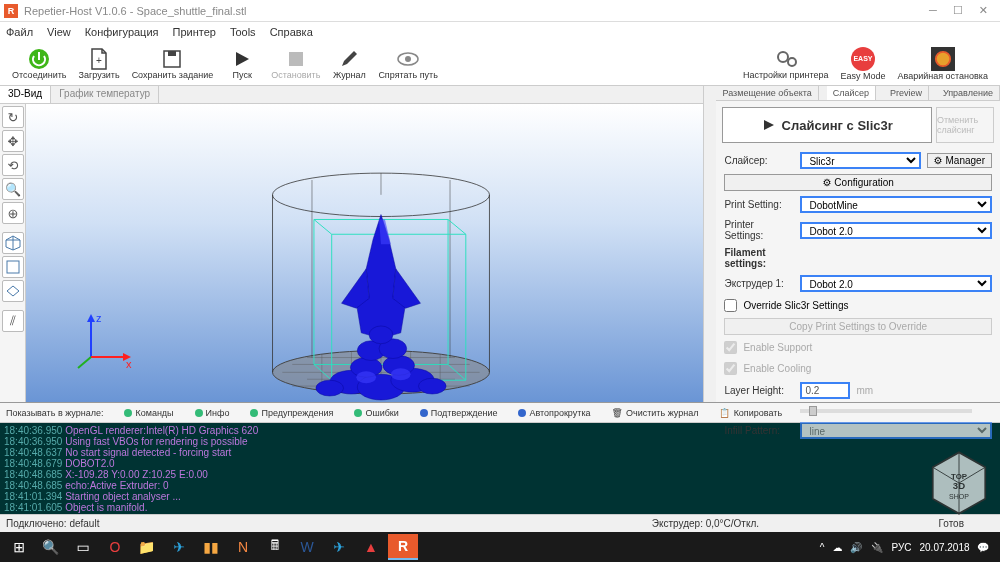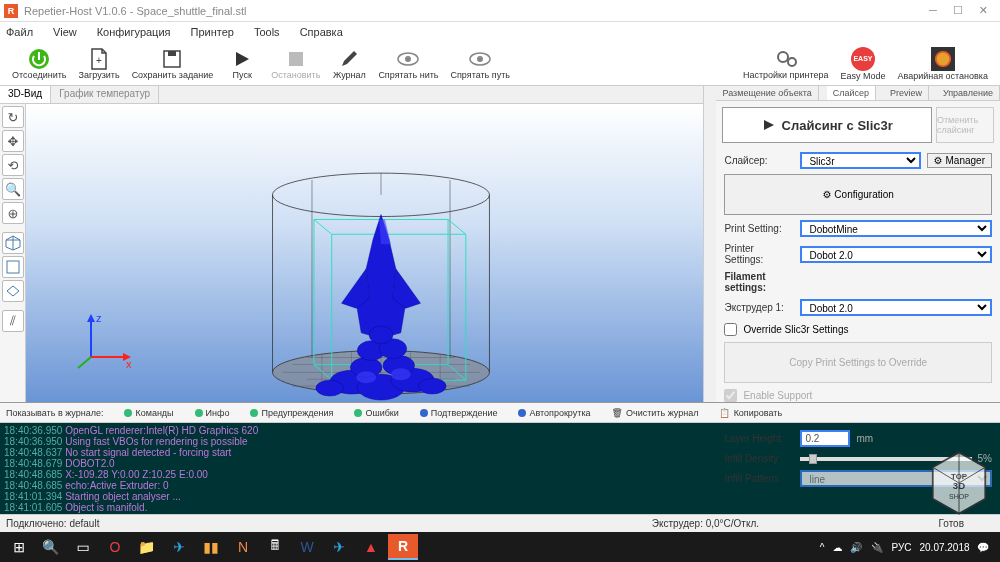--- a/index.html
+++ b/index.html
@@ -4,21 +4,21 @@
 <style>
 * { margin: 0; padding: 0; box-sizing: border-box; font-family: "Segoe UI", Tahoma, sans-serif; }
 body { width: 1000px; height: 562px; background: #f0f0f0; font-size: 11px; overflow: hidden; position: relative; }
 
 .titlebar { height: 22px; background: #fff; display: flex; align-items: center; padding: 0 4px; border-bottom: 1px solid #ddd; }
 .titlebar .app-icon { width: 14px; height: 14px; background: #e85a2c; margin-right: 6px; display: flex; align-items: center; justify-content: center; color: #fff; font-size: 9px; font-weight: bold; }
 .titlebar .title { flex: 1; color: #888; font-size: 11px; }
 .titlebar .win-btns { display: flex; gap: 16px; color: #888; padding-right: 8px; }
 .titlebar .win-btns span { cursor: pointer; }
 
-.menubar { height: 20px; background: #fff; display: flex; align-items: center; padding: 0 6px; gap: 20px; font-size: 11px; color: #333; }
+.menubar { height: 20px; background: #fff; display: flex; align-items: center; padding: 0 6px; gap: 14px; font-size: 11px; color: #333; }
 .menubar span { cursor: pointer; }
 
 .toolbar { height: 44px; background: #fff; display: flex; align-items: center; padding: 2px 6px; border-bottom: 1px solid #ccc; }
 .tool-btn { display: flex; flex-direction: column; align-items: center; padding: 2px 6px; cursor: pointer; font-size: 9px; color: #333; min-width: 46px; }
 .tool-btn .icon { width: 22px; height: 22px; display: flex; align-items: center; justify-content: center; font-size: 16px; }
 .tool-spacer { flex: 1; }
 .icon-green { color: #3fb618; }
 .icon-gray { color: #888; }
 .icon-dark { color: #333; }
 .easy-badge { width: 24px; height: 24px; border-radius: 50%; background: #e83e3e; color: #fff; font-size: 7px; display: flex; align-items: center; justify-content: center; font-weight: bold; }
@@ -45,21 +45,21 @@
 
 .slicer-btn-row { display: flex; gap: 4px; padding: 6px; }
 .slice-btn { flex: 1; height: 36px; background: #fff; border: 1px solid #999; display: flex; align-items: center; justify-content: center; font-size: 13px; font-weight: bold; color: #333; cursor: pointer; gap: 6px; }
 .cancel-btn { width: 58px; height: 36px; background: #f5f5f5; border: 1px solid #ccc; color: #bbb; font-size: 9px; display: flex; flex-direction: column; align-items: center; justify-content: center; }
 
 .form-row { display: flex; align-items: center; padding: 3px 8px; font-size: 10px; gap: 6px; }
 .form-row label { width: 70px; color: #333; }
 .form-row label.bold { font-weight: bold; }
 .form-row select, .form-row input[type=text] { flex: 1; border: 2px solid #3b82f6; background: #fff; font-size: 10px; padding: 1px 3px; height: 17px; }
 .form-row .mgr-btn { padding: 1px 6px; border: 1px solid #999; background: #f0f0f0; font-size: 10px; cursor: pointer; display: flex; align-items: center; gap: 3px; }
-.full-btn { margin: 2px 8px; padding: 14px; border: 1px solid #999; background: #f0f0f0; text-align: center; font-size: 10px; cursor: pointer; }
+.full-btn { margin: 2px 8px; padding: 2px; border: 1px solid #999; background: #f0f0f0; text-align: center; font-size: 10px; cursor: pointer; }
 .full-btn.disabled { color: #aaa; border-color: #ccc; }
 .chk-row { padding: 4px 8px; display: flex; align-items: center; gap: 4px; font-size: 10px; }
 .chk-row.disabled { color: #aaa; }
 .chk-row input { margin-right: 2px; }
 
 .log-panel { height: 112px; background: #033; color: #8cc; font-family: Consolas, monospace; font-size: 10px; display: flex; flex-direction: column; border-top: 1px solid #999; }
 .log-toolbar { height: 20px; background: #f5f5f5; color: #333; display: flex; align-items: center; padding: 0 6px; gap: 21px; font-size: 9px; font-family: "Segoe UI"; border-bottom: 1px solid #ccc; }
 .log-toolbar .lt-item { display: flex; align-items: center; gap: 3px; cursor: pointer; }
 .log-toolbar .dot { width: 8px; height: 8px; border-radius: 50%; }
 .log-body { flex: 1; overflow: hidden; padding: 2px 4px; line-height: 11px; }
@@ -149,29 +149,20 @@
       </div>
       <span style="color:#aaa">Остановить</span>
     </div>
   <div class="tool-btn">
       <div class="icon icon-dark">
         <svg width="20" height="20">
           <path d="M3 17 L5 12 L15 2 L18 5 L8 15 Z" fill="#444"></path>
         </svg>
       </div>
       <span>Журнал</span>
-    </div>
-  <div class="tool-btn">
-      <div class="icon icon-gray">
-        <svg width="22" height="14">
-          <ellipse cx="11" cy="7" rx="10" ry="6" fill="none" stroke="#888" stroke-width="1.5"></ellipse>
-          <circle cx="11" cy="7" r="3" fill="#888"></circle>
-        </svg>
-      </div>
-      <span>Спрятать нить</span>
     </div>
   <div class="tool-btn">
       <div class="icon icon-gray">
         <svg width="22" height="14">
           <ellipse cx="11" cy="7" rx="10" ry="6" fill="none" stroke="#888" stroke-width="1.5"></ellipse>
           <circle cx="11" cy="7" r="3" fill="#888"></circle>
         </svg>
       </div>
       <span>Спрятать путь</span>
     </div>

